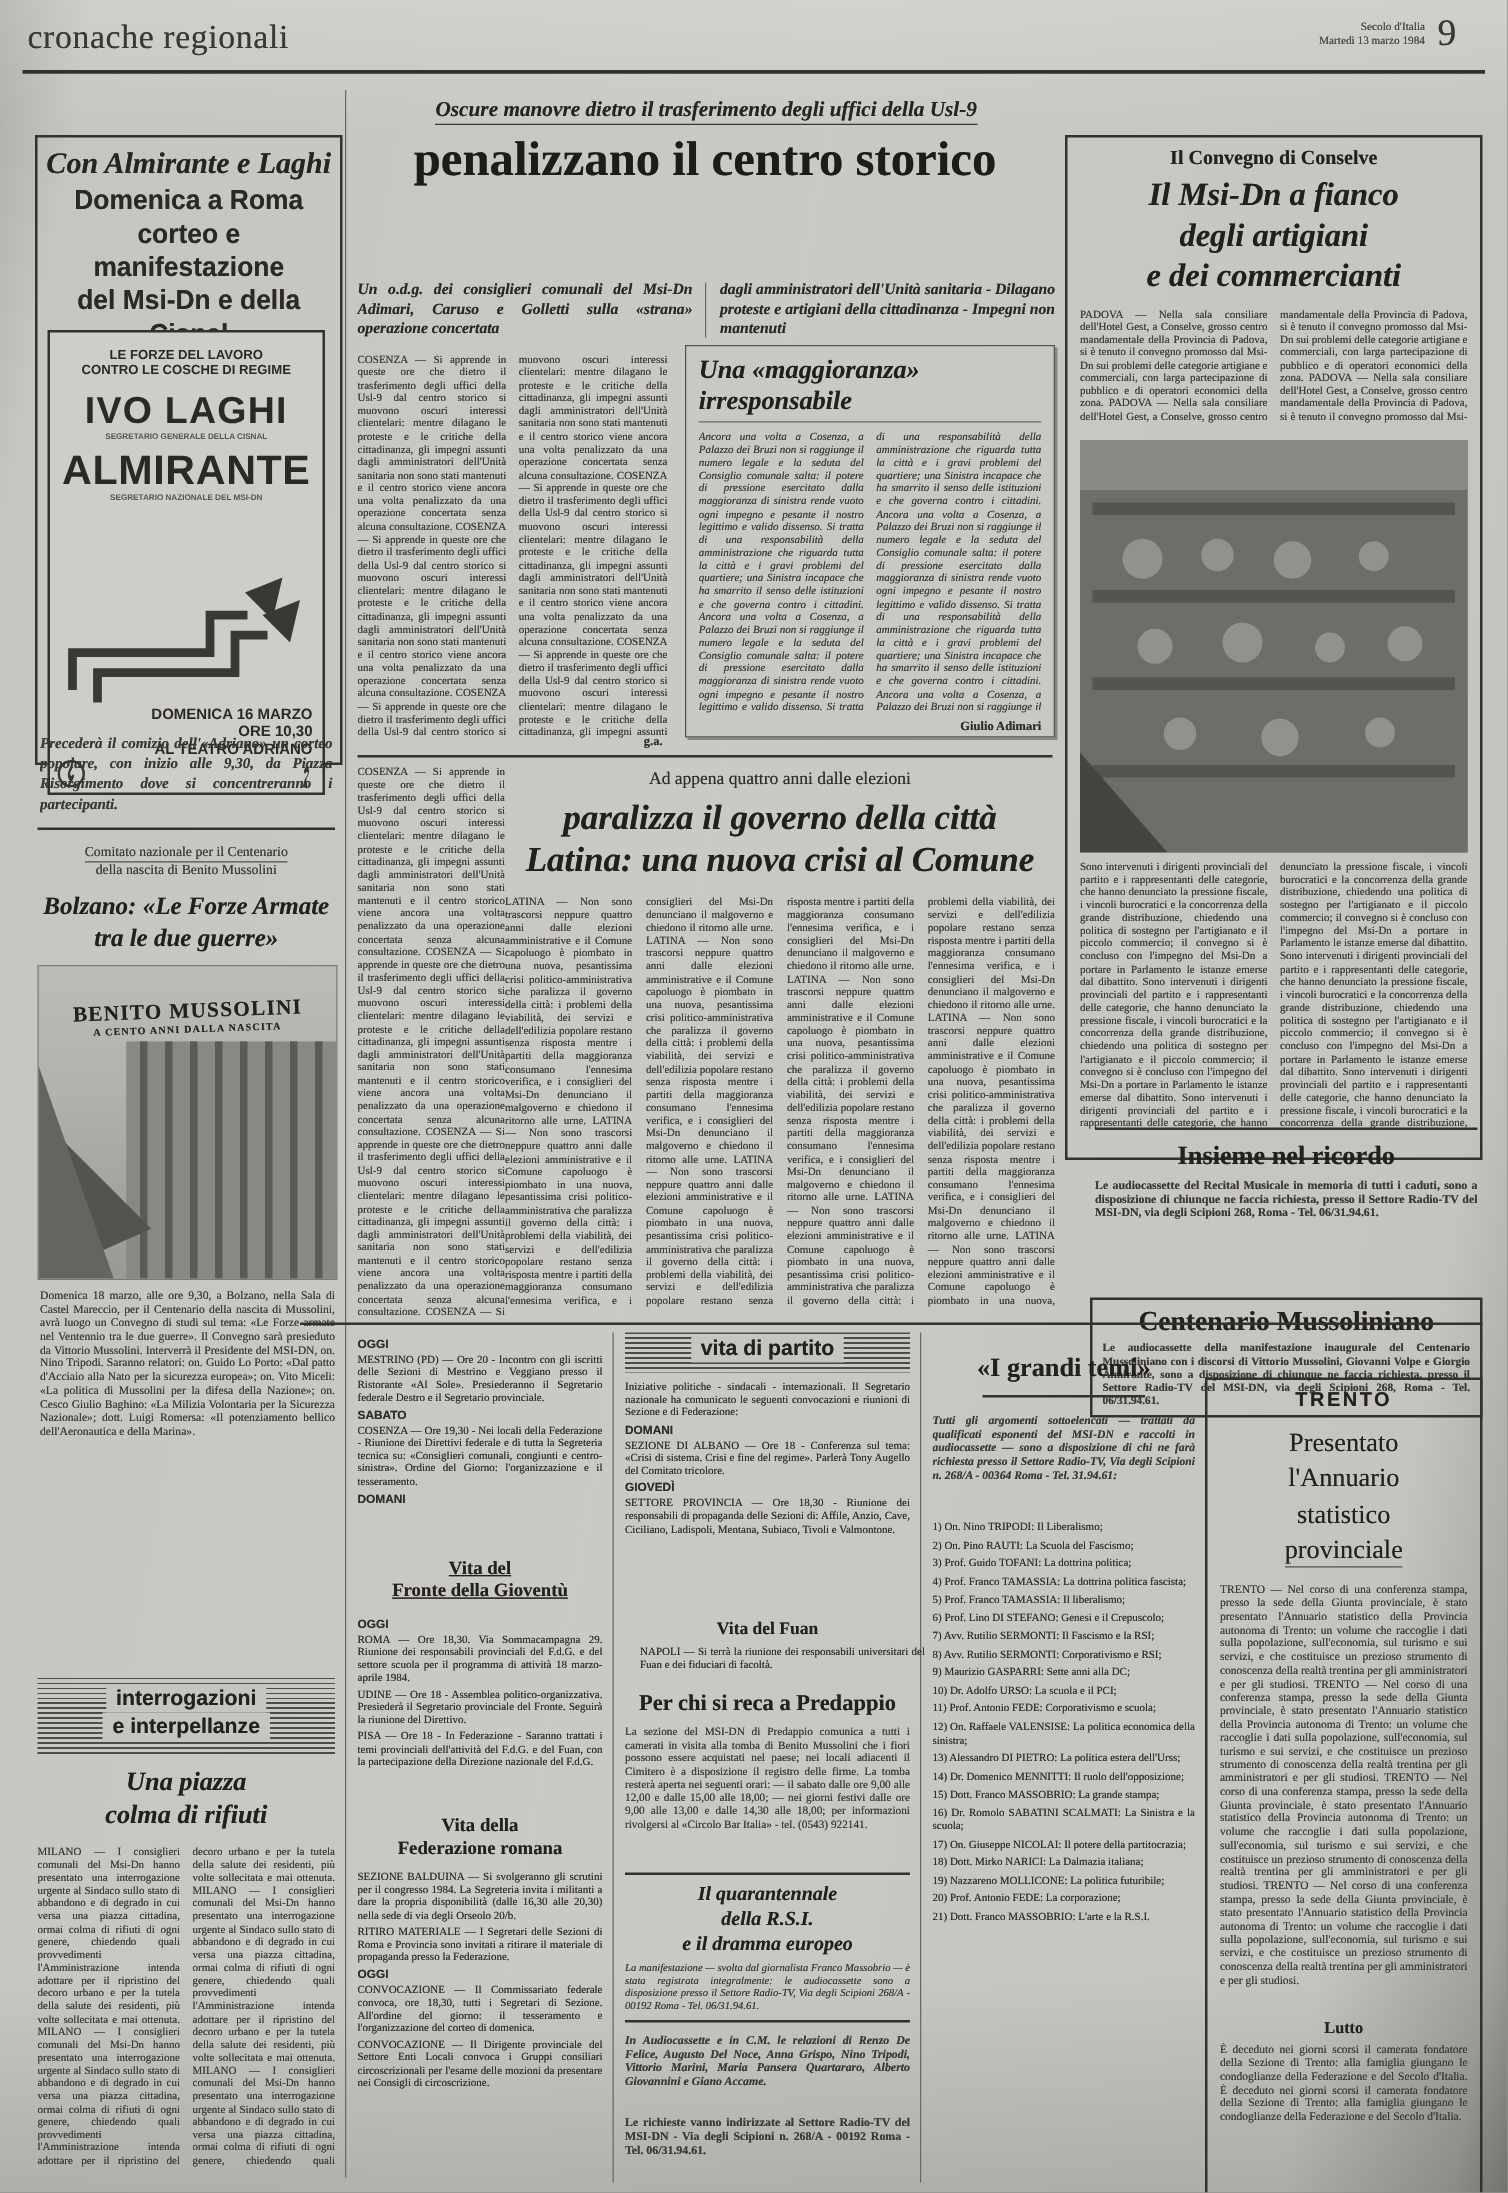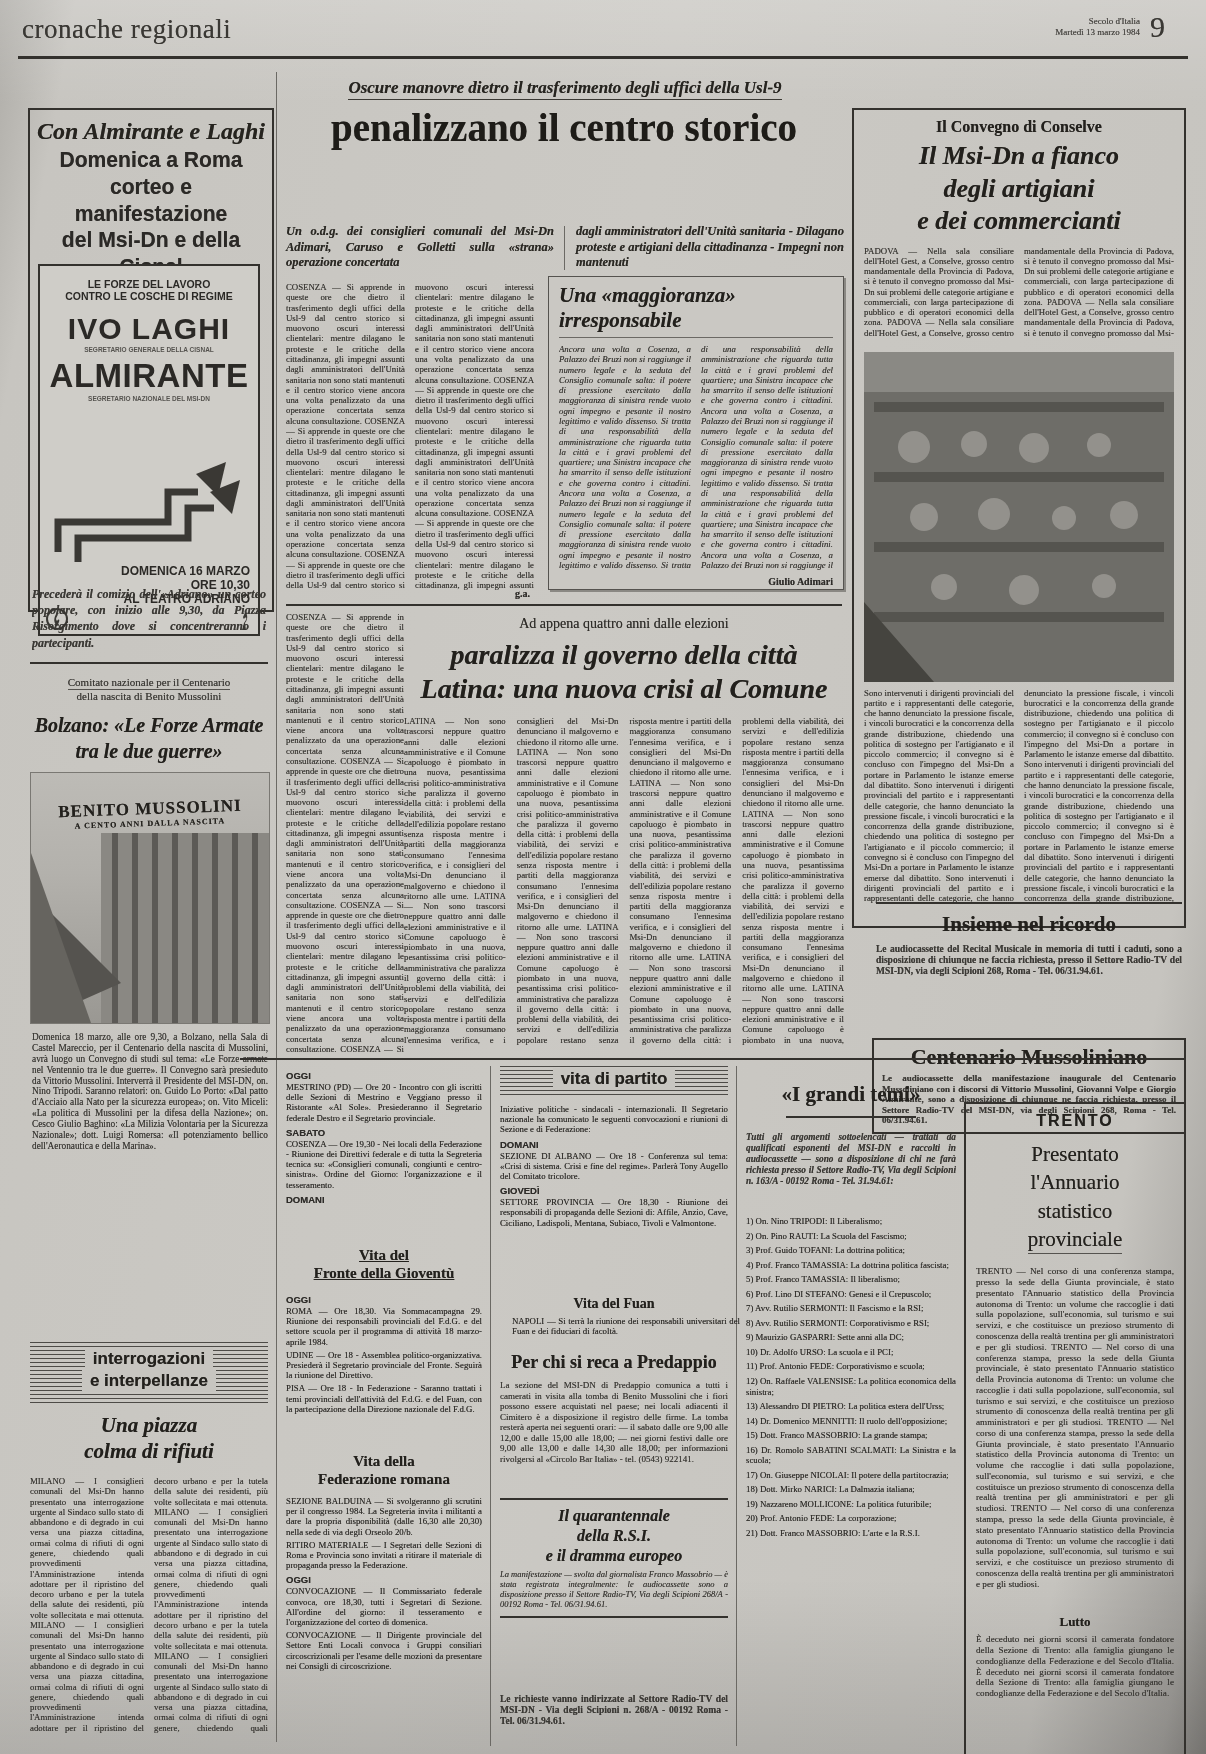--- a/index.html
+++ b/index.html
@@ -253,25 +253,26 @@
   <div class="abs smalltext scan" style="left:500px;top:1380px;width:228px;height:110px;font-size:9px;">La sezione del MSI-DN di Predappio comunica a tutti i camerati in visita alla tomba di Benito Mussolini che i fiori possono essere acquistati nel paese; nei locali adiacenti il Cimitero è a disposizione il registro delle firme. La tomba resterà aperta nei seguenti orari: — il sabato dalle ore 9,00 alle 12,00 e dalle 15,00 alle 18,00; — nei giorni festivi dalle ore 9,00 alle 13,00 e dalle 14,30 alle 18,00; per informazioni rivolgersi al «Circolo Bar Italia» - tel. (0543) 922141.</div>
 
   <div class="abs" style="left:500px;top:1498px;width:228px;height:120px;border-top:2px solid #33312d;border-bottom:2px solid #33312d;padding-top:6px;box-sizing:border-box;">
     <div class="head-it scan" style="font-size:16px;line-height:1.25;">
       <div>Il quarantennale</div>
       <div>della R.S.I.</div>
       <div>e il dramma europeo</div>
     </div>
     <div class="smalltext it scan" style="font-size:8.5px;margin-top:4px;height:44px;">La manifestazione — svolta dal giornalista Franco Massobrio — è stata registrata integralmente: le audiocassette sono a disposizione presso il Settore Radio-TV, Via degli Scipioni 268/A - 00192 Roma - Tel. 06/31.94.61.</div>
   </div>
+  <div class="abs smalltext it scan" style="left:500px;top:1628px;width:228px;height:64px;font-weight:bold;font-size:9.5px;">In Audiocassette e in C.M. le relazioni di Renzo De Felice, Augusto Del Noce, Anna Grispo, Nino Tripodi, Vittorio Marini, Maria Pansera Quartararo, Alberto Giovannini e Giano Accame.</div>
   <div class="abs smalltext scan" style="left:500px;top:1694px;width:228px;height:48px;font-weight:bold;font-size:9.5px;">Le richieste vanno indirizzate al Settore Radio-TV del MSI-DN - Via degli Scipioni n. 268/A - 00192 Roma - Tel. 06/31.94.61.</div>
 
   <div class="abs center-head scan" style="left:746px;top:1082px;width:210px;font-size:21px;">«I grandi temi»</div>
   <div class="hrule" style="left:786px;top:1116px;width:130px;height:2px;"></div>
-  <div class="abs smalltext it scan" style="left:746px;top:1132px;width:210px;height:72px;font-weight:bold;font-size:9.3px;">Tutti gli argomenti sottoelencati — trattati da qualificati esponenti del MSI-DN e raccolti in audiocassette — sono a disposizione di chi ne farà richiesta presso il Settore Radio-TV, Via degli Scipioni n. 163/A - 00192 Roma - Tel. 31.94.61:</div>
+  <div class="abs smalltext it scan" style="left:746px;top:1132px;width:210px;height:72px;font-weight:bold;font-size:9.3px;">Tutti gli argomenti sottoelencati — trattati da qualificati esponenti del MSI-DN e raccolti in audiocassette — sono a disposizione di chi ne farà richiesta presso il Settore Radio-TV, Via degli Scipioni n. 268/A - 00364 Roma - Tel. 31.94.61:</div>
   <div class="abs scan" style="left:746px;top:1216px;width:210px;height:528px;overflow:hidden;">
       <div class="temi-item">1)  On. Nino TRIPODI: Il Liberalismo;</div>
       <div class="temi-item">2)  On. Pino RAUTI: La Scuola del Fascismo;</div>
       <div class="temi-item">3)  Prof. Guido TOFANI: La dottrina politica;</div>
       <div class="temi-item">4)  Prof. Franco TAMASSIA: La dottrina politica fascista;</div>
       <div class="temi-item">5)  Prof. Franco TAMASSIA: Il liberalismo;</div>
       <div class="temi-item">6)  Prof. Lino DI STEFANO: Genesi e il Crepuscolo;</div>
       <div class="temi-item">7)  Avv. Rutilio SERMONTI: Il Fascismo e la RSI;</div>
       <div class="temi-item">8)  Avv. Rutilio SERMONTI: Corporativismo e RSI;</div>
       <div class="temi-item">9)  Maurizio GASPARRI: Sette anni alla DC;</div>

